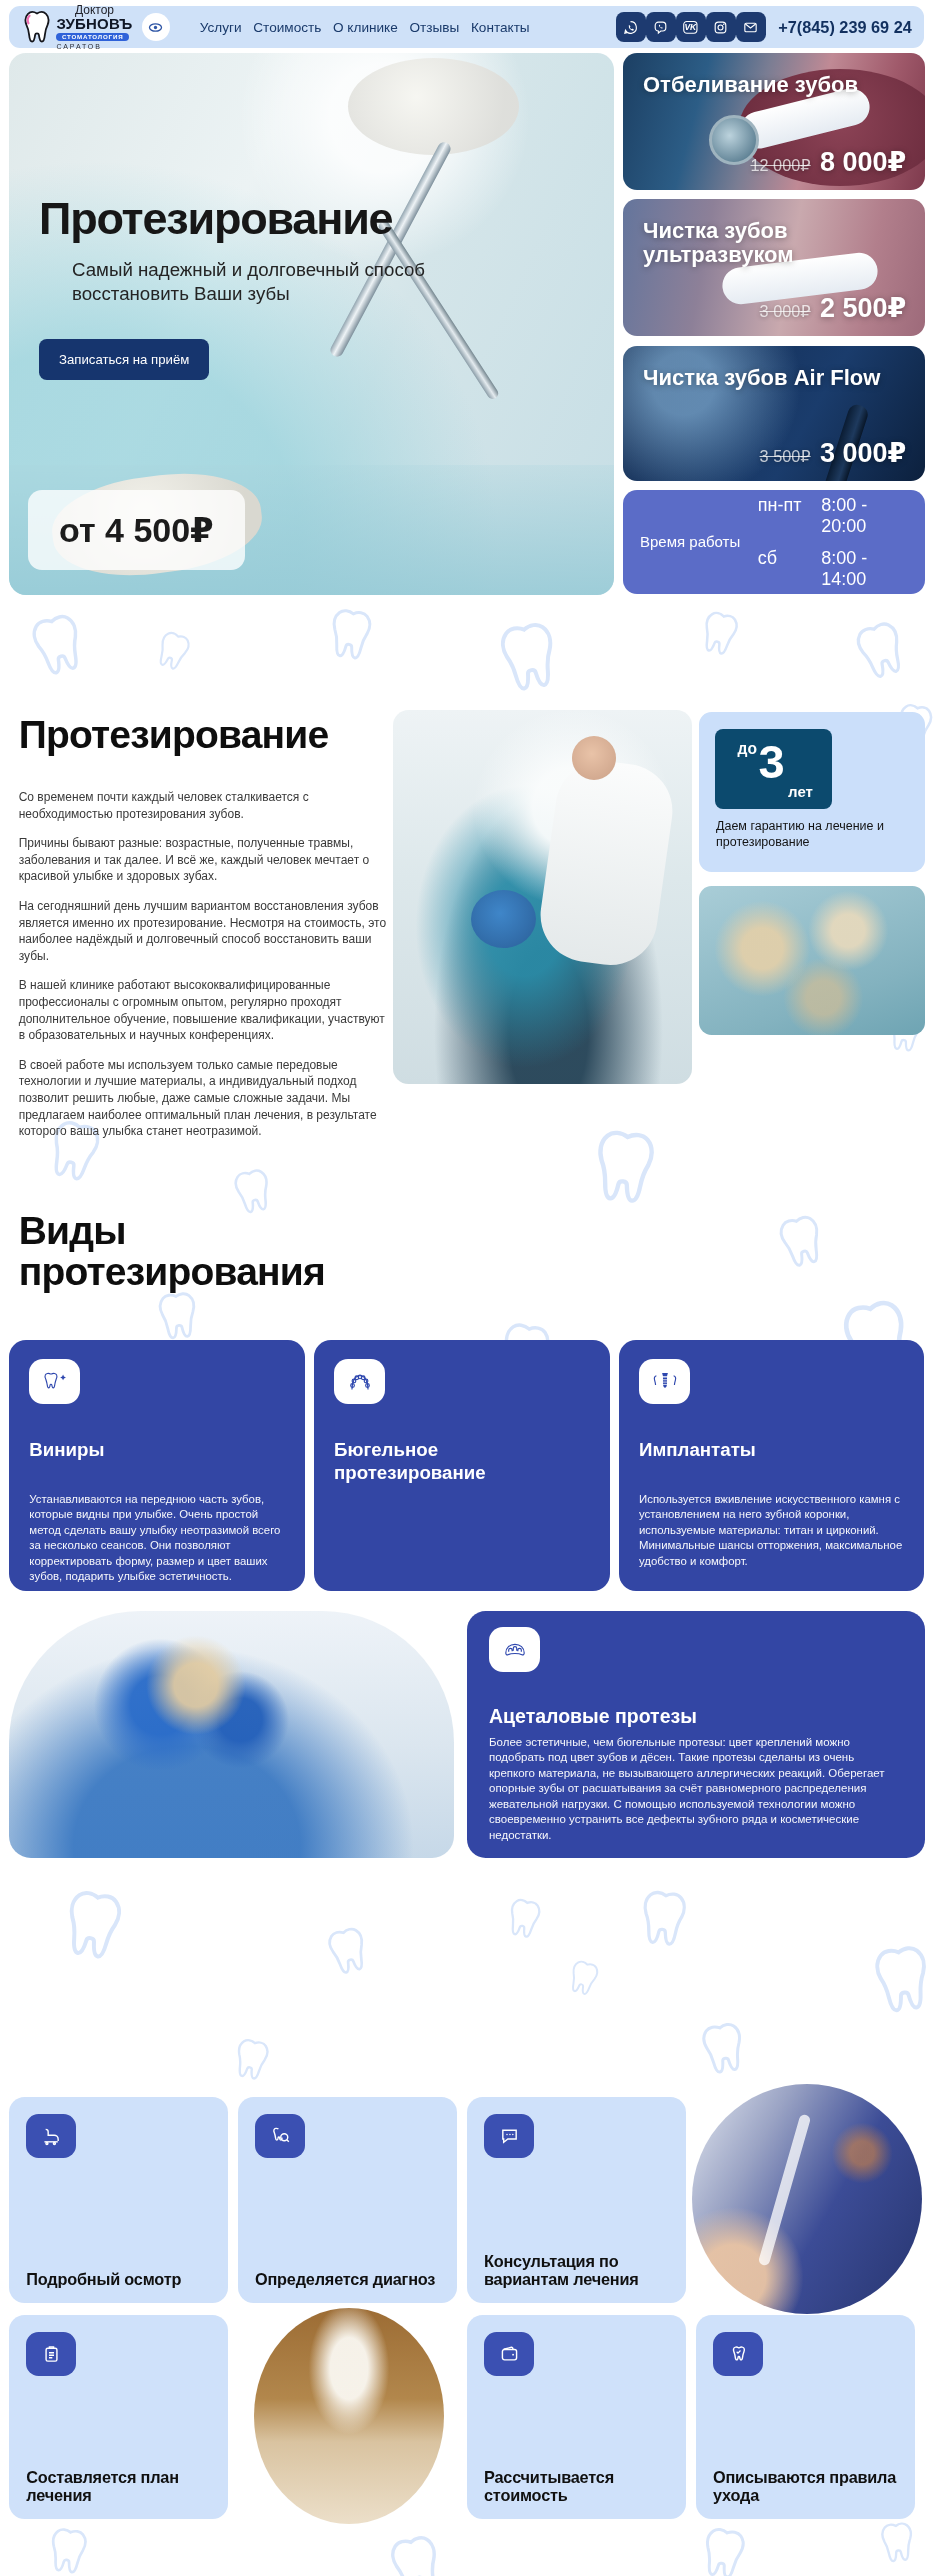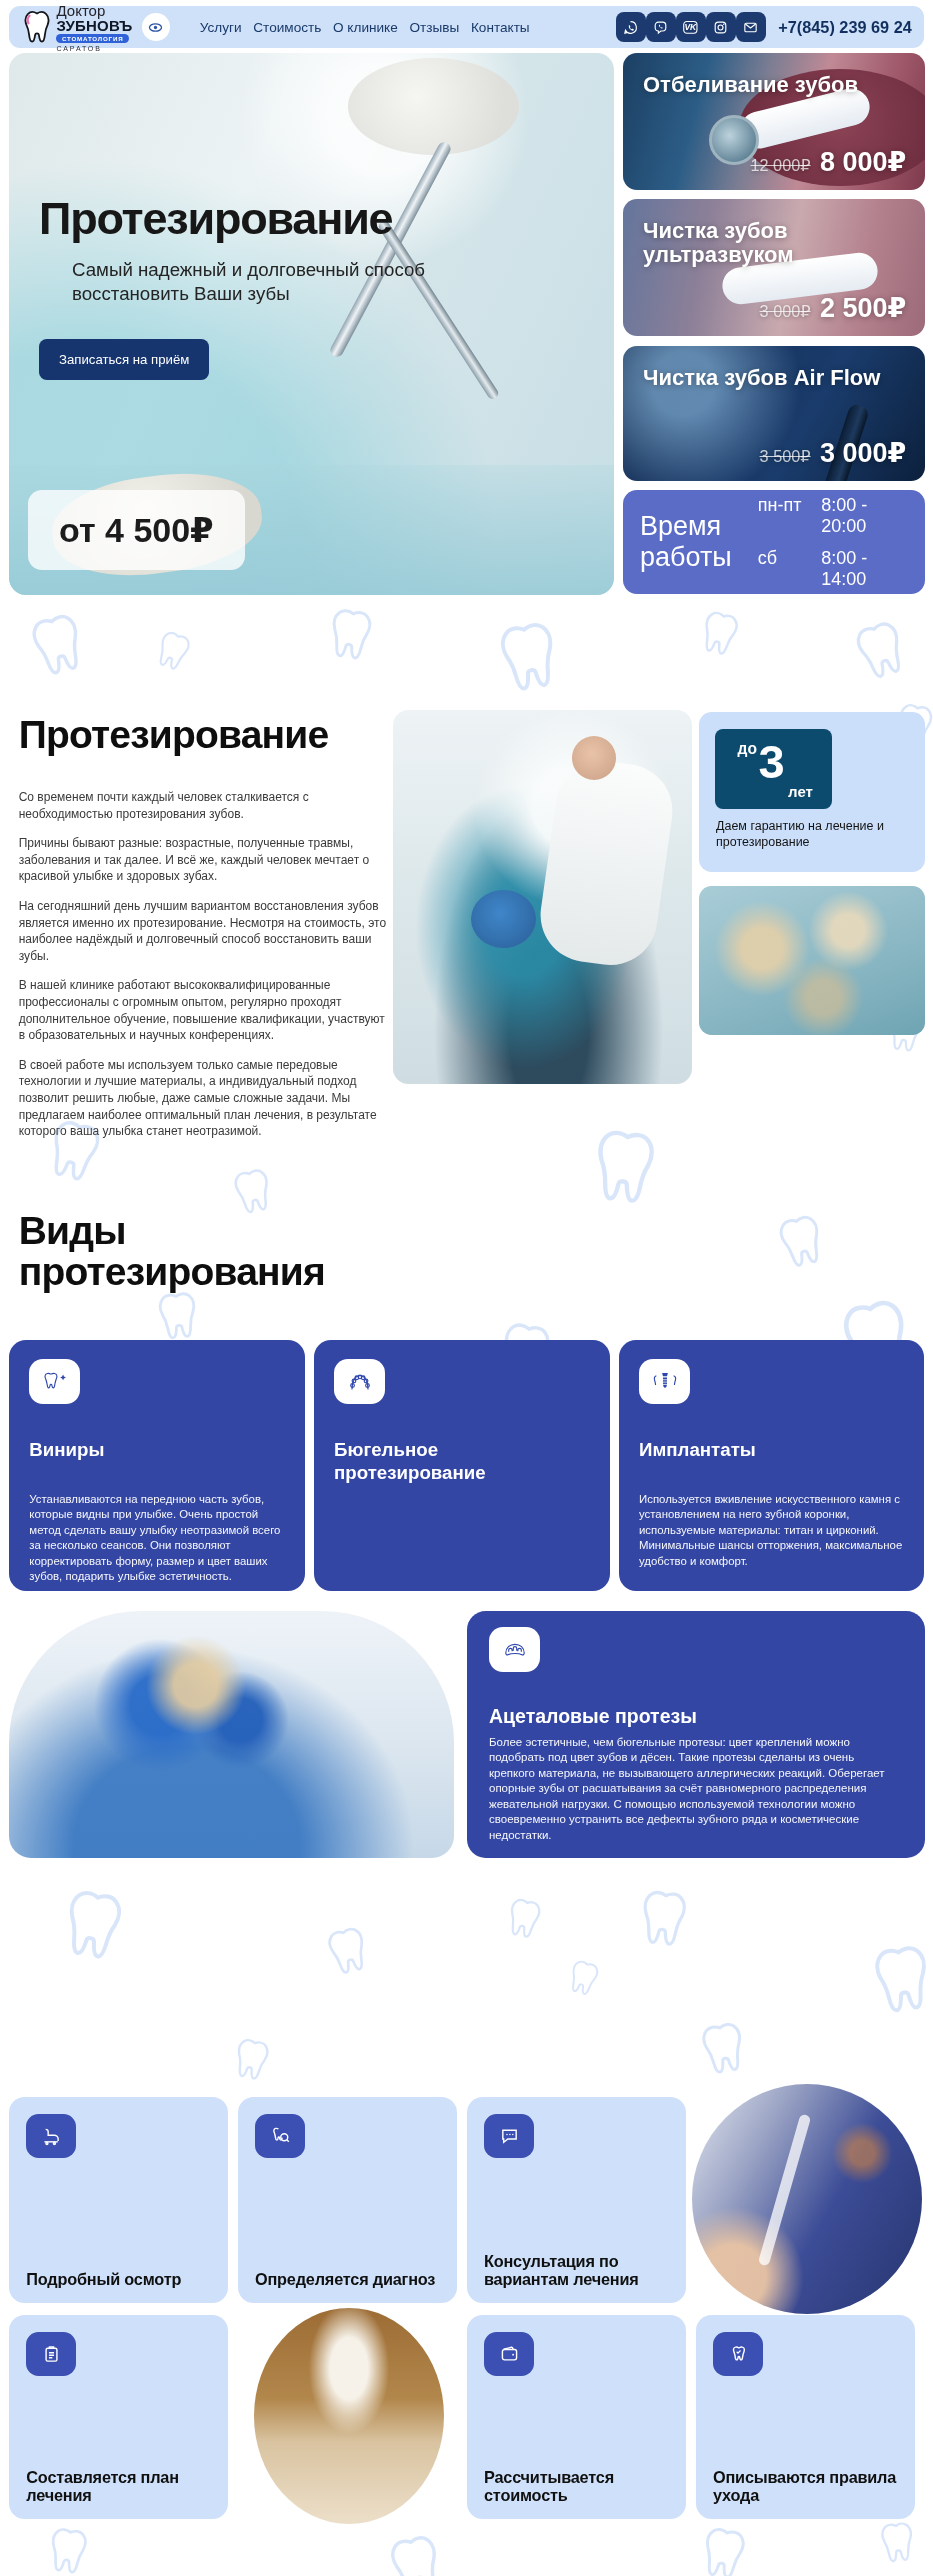--- a/index.html
+++ b/index.html
@@ -7,21 +7,21 @@
   .page { position:relative; width:934px; height:2576px; margin:0 auto; background:#fff; overflow:hidden; }
   .layer { position:absolute; z-index:2; }
   
   #decor { position:absolute; inset:0; z-index:1; pointer-events:none; }
   #decor svg { position:absolute; }
   
   .header { left:9.3px; top:6.2px; width:915px; height:42px; background:#cfe1f8; border-radius:11px;
             display:flex; align-items:center; padding:0 12.5px; }
   .logo { display:flex; align-items:center; gap:4.7px; }
   .logo-text { display:flex; flex-direction:column; line-height:1; }
-  .logo-top { font-size:15px; color:#22232b; }
+  .logo-top { font-size:12px; color:#22232b;text-align:center; }
   .logo-name { font-size:15px; font-weight:800; color:#101726; letter-spacing:0.2px; }
   .logo-tag { font-size:6.2px; font-weight:700; color:#fff; background:#2f62d9; border-radius:5.4px;
               padding:1.2px 5.4px; text-transform:uppercase; letter-spacing:0.8px; width:max-content; margin:1.6px 0; }
   .logo-city { font-size:7px; letter-spacing:1.9px; color:#2a2d36; }
   .eye-btn { width:28px; height:28px; border-radius:50%; background:#fff; display:flex; align-items:center;
              justify-content:center; margin-left:9.3px; border:none; cursor:pointer; }
   .nav { display:flex; gap:11.7px; margin-left:30px; }
   .nav a { text-decoration:none; color:#1a3a6b; font-size:13.6px; font-weight:500; }
   .socials { display:flex; margin-left:auto; }
   .soc { width:30px; height:30px; border-radius:7.8px; background:#1d3a70; display:flex; align-items:center;
@@ -70,21 +70,21 @@
   .t2 { right:47px; top:61px; transform:rotate(-7deg); width:156px; }
   .mouth-graphic { position:absolute; z-index:0; right:-15.6px; top:15.6px; width:202px; height:117px;
     border-radius:50%; background:radial-gradient(circle at 50% 45%, #8c4356, #6e2e40 80%); }
   .mirror-graphic { position:absolute; z-index:1; left:86px; top:62px; width:50px; height:50px; border-radius:50%;
     background:radial-gradient(circle at 40% 40%, #bcd3dd, #54788c 85%); border:3.1px solid #9fb4bf; }
   .spray-tool { position:absolute; z-index:1; right:70px; bottom:-23px; width:20px; height:101px; border-radius:9.3px;
     transform:rotate(18deg); background:linear-gradient(90deg,#0a1c33,#1e3a5e 60%,#081628); }
   
   .sched { left:623px; top:490px; width:302px; height:104px; border-radius:14px; background:#5b6cc7;
            display:flex; align-items:center; padding:0 17px; color:#fff; }
-  .sched-title { font-size:27px; line-height:1.15; width:125px; }
+  .sched-title { font-size:15px; line-height:1.15; width:125px; }
   .sched-rows { display:flex; flex-direction:column; gap:11px; font-size:18px; }
   .sched-row { display:grid; grid-template-columns:51px auto; gap:12.5px; }
   
   .about-h { left:18.7px; top:713px; font-size:39px; font-weight:800; color:#0e0e0e; letter-spacing:-0.8px; }
   .about-text { left:18.7px; top:789px; width:369px; font-size:12px; line-height:1.38; color:#3a3a3a; }
   .about-text p { margin-bottom:13.2px; }
   .dentist-photo { left:393px; top:710px; width:299px; height:374px; border-radius:15.6px; overflow:hidden;
     background:
       radial-gradient(circle at 60% 26%, rgba(250,252,252,.95) 0 12%, transparent 30%),
       radial-gradient(ellipse at 44% 58%, rgba(42,142,170,.9) 0 16%, transparent 46%),

